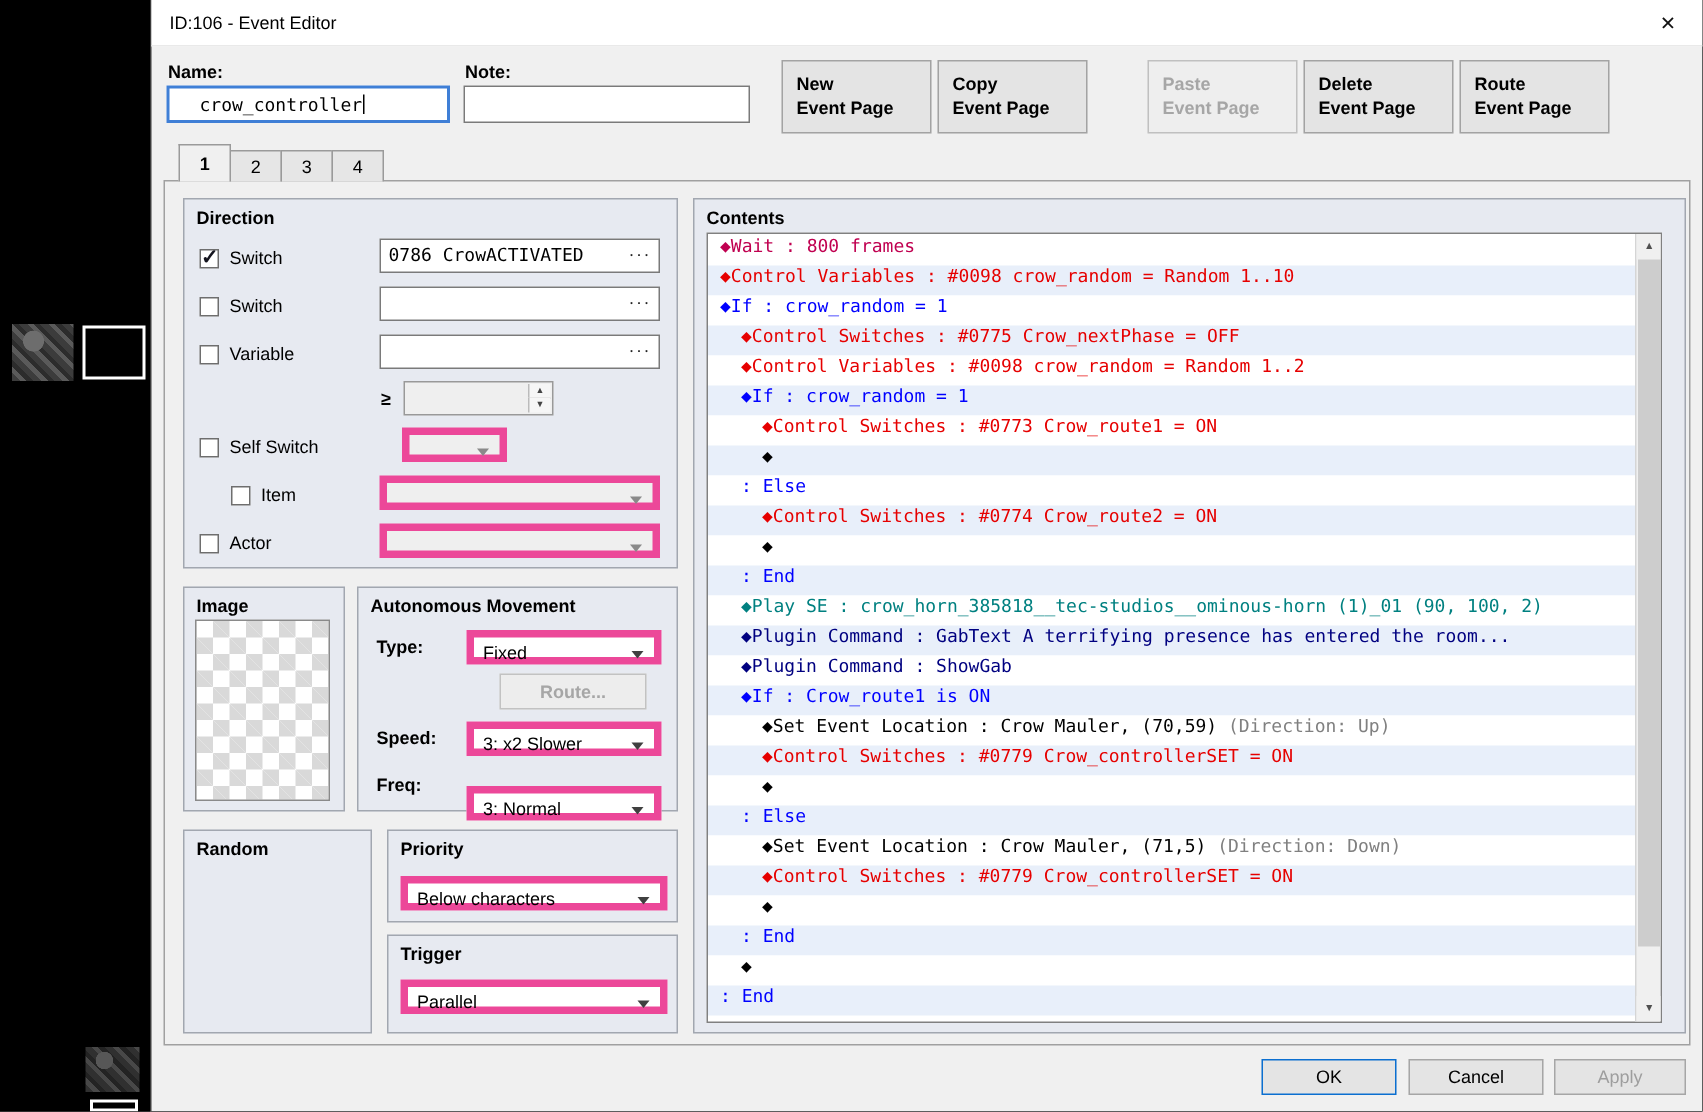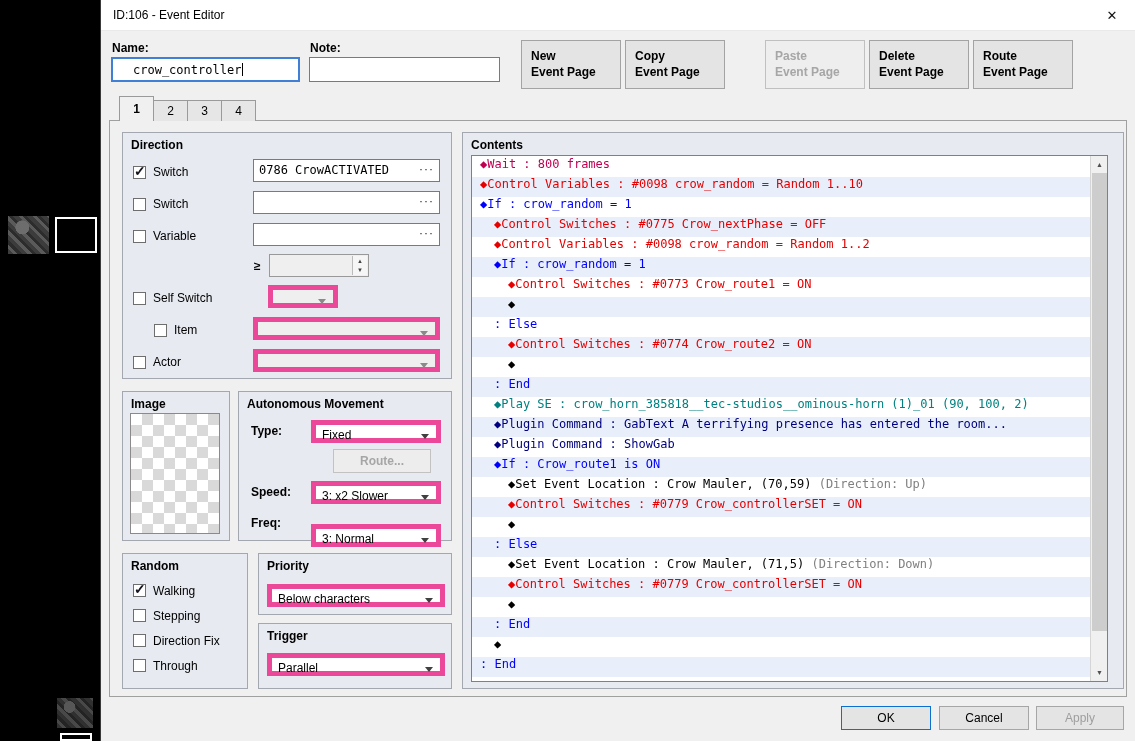--- a/index.html
+++ b/index.html
@@ -216,38 +216,20 @@
           <span>3: x2 Slower</span>
         </div>
         <div class="form-label" style="left:12px; top:124px;">Freq:</div>
         <div class="combo" style="left:72px; top:132px; width:130px;">
           <span>3: Normal</span>
         </div>
       </div>
 
       <div class="panel" style="left:12px; top:432px; width:126px; height:136px;">
         <div class="panel-title">Random</div>
-        <div id="options-list">
-            <div class="opt-row">
-              <span class="cb checked"></span>
-              <span class="cb-label">Walking</span>
-            </div>
-            <div class="opt-row">
-              <span class="cb"></span>
-              <span class="cb-label">Stepping</span>
-            </div>
-            <div class="opt-row">
-              <span class="cb"></span>
-              <span class="cb-label">Direction Fix</span>
-            </div>
-            <div class="opt-row">
-              <span class="cb"></span>
-              <span class="cb-label">Through</span>
-            </div>
-          </div>
       </div>
 
       <div class="panel" style="left:148px; top:502px; width:194px; height:66px;">
         <div class="panel-title">Trigger</div>
         <div class="combo" style="left:8px; top:29px; width:178px;">
           <span>Parallel</span>
         </div>
       </div>
 
       <div class="panel" style="left:148px; top:432px; width:194px; height:62px;">

